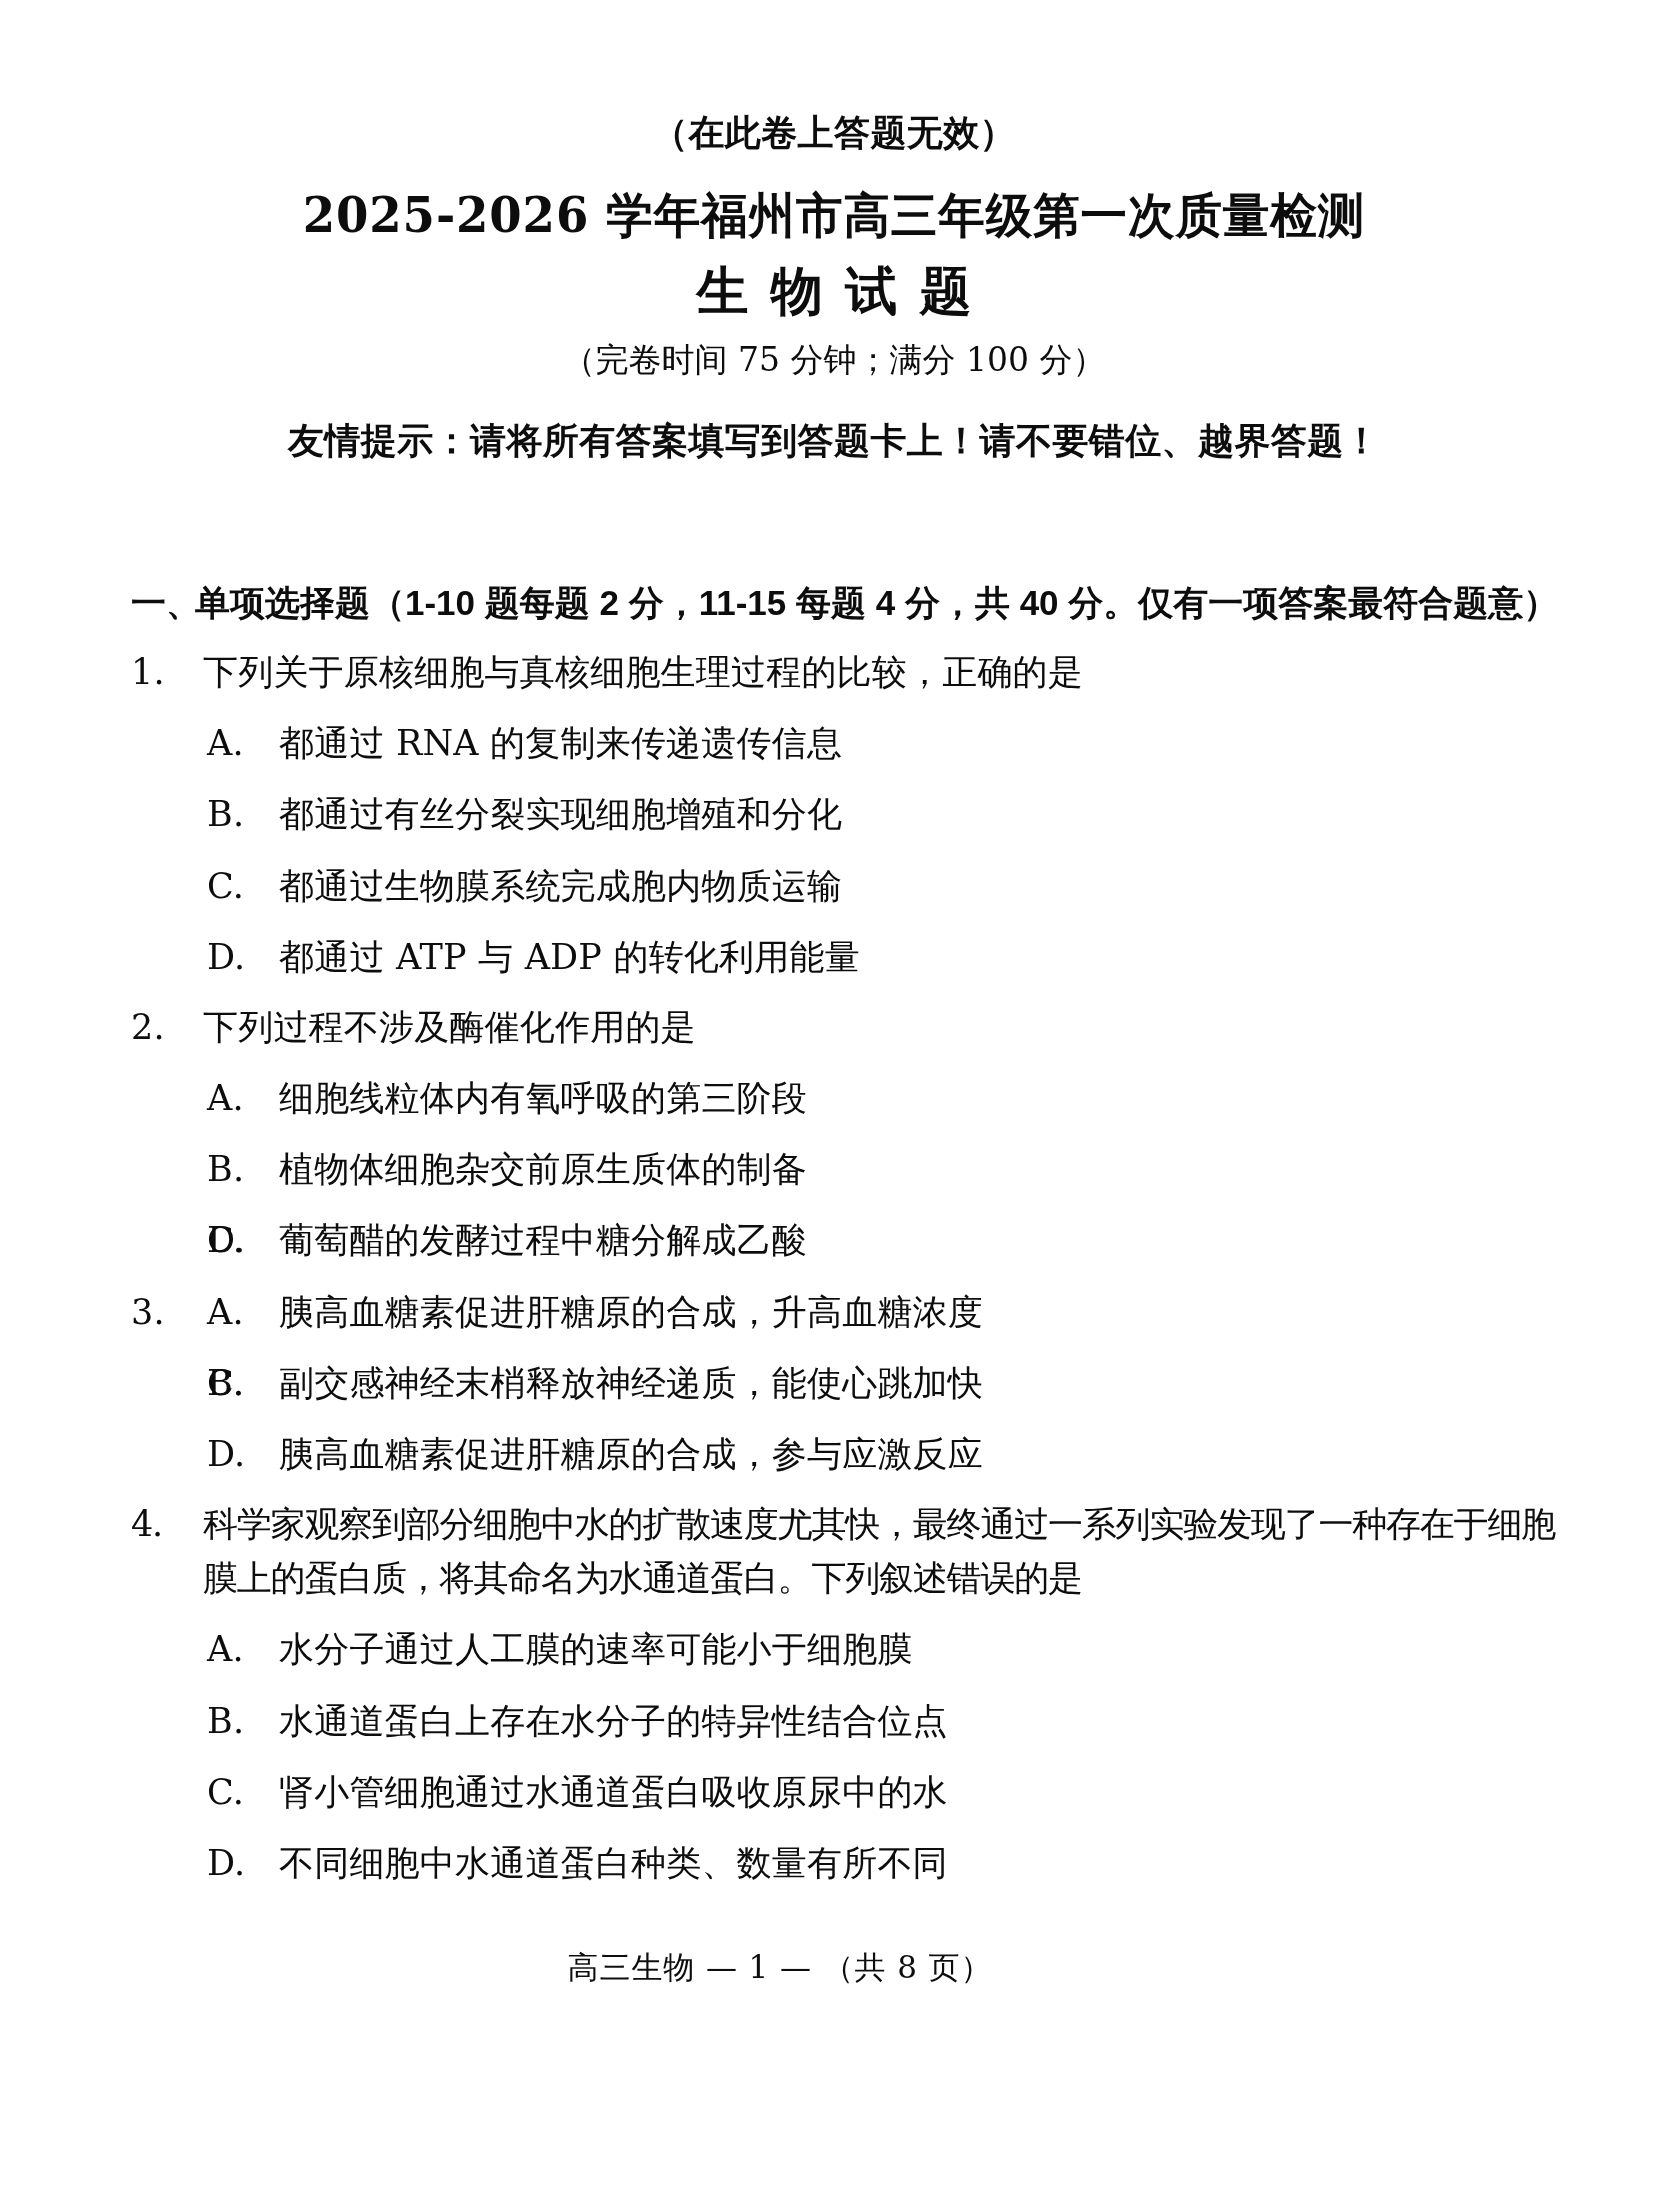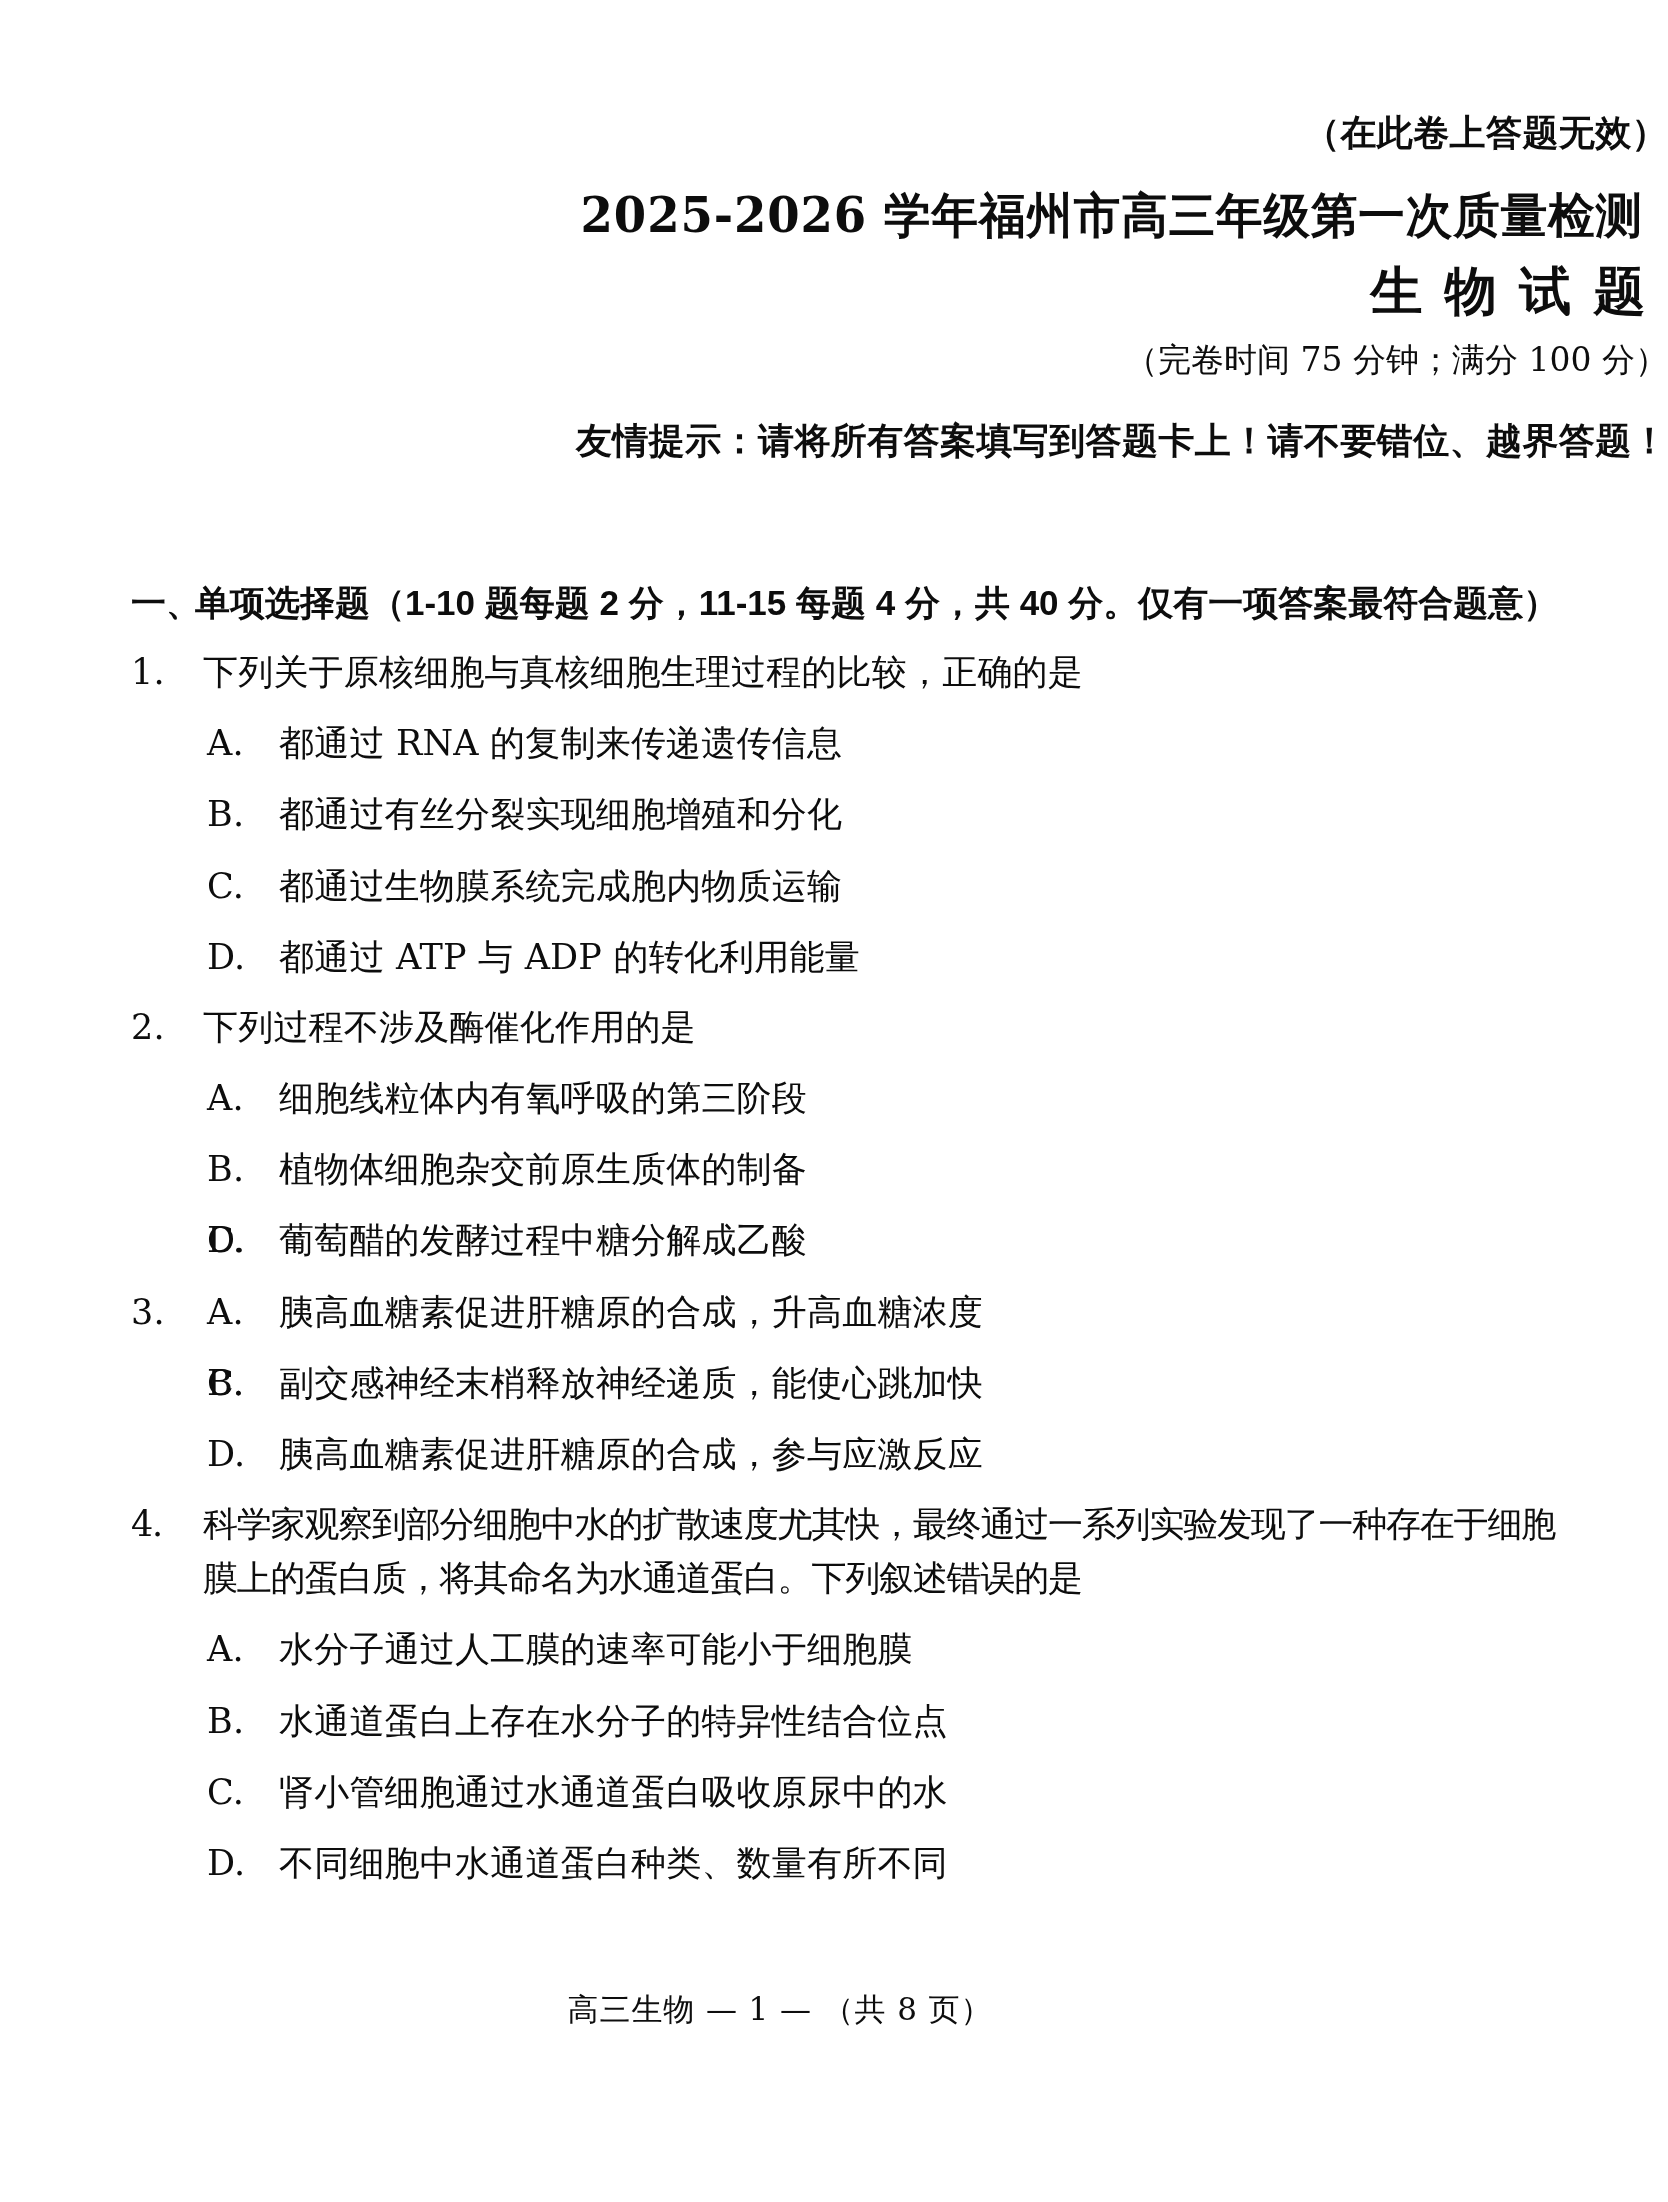--- a/index.html
+++ b/index.html
@@ -23,21 +23,21 @@
     left: 0; top: 0;
     width: 1668px;
     height: 2203px;
     padding: 0;
     box-sizing: border-box;
   }
 
   
   .header {
     width: 100%;
-    text-align: right;
+    text-align: center;
   }
 
   .notice-line {
     margin-top: 110px;
     font-family: "Liberation Sans", "DejaVu Sans", sans-serif;
     font-weight: 700;
     font-size: 36px;
     line-height: 1.25;
     letter-spacing: 0.4px;
   }
@@ -143,21 +143,21 @@
     left: 76px;
     top: 0;
     width: 55px;
     text-align: left;
   }
 
   
   .footer {
     position: absolute;
     left: 0;
-    top: 1989px;
+    top: 1947px;
     width: 1668px;
     text-align: center;
     font-family: "DejaVu Serif", "Liberation Serif", serif;
     font-size: 31px;
     letter-spacing: 0.9px;
     padding-right: 108px;
     box-sizing: border-box;
   }
 </style>
 </head>

